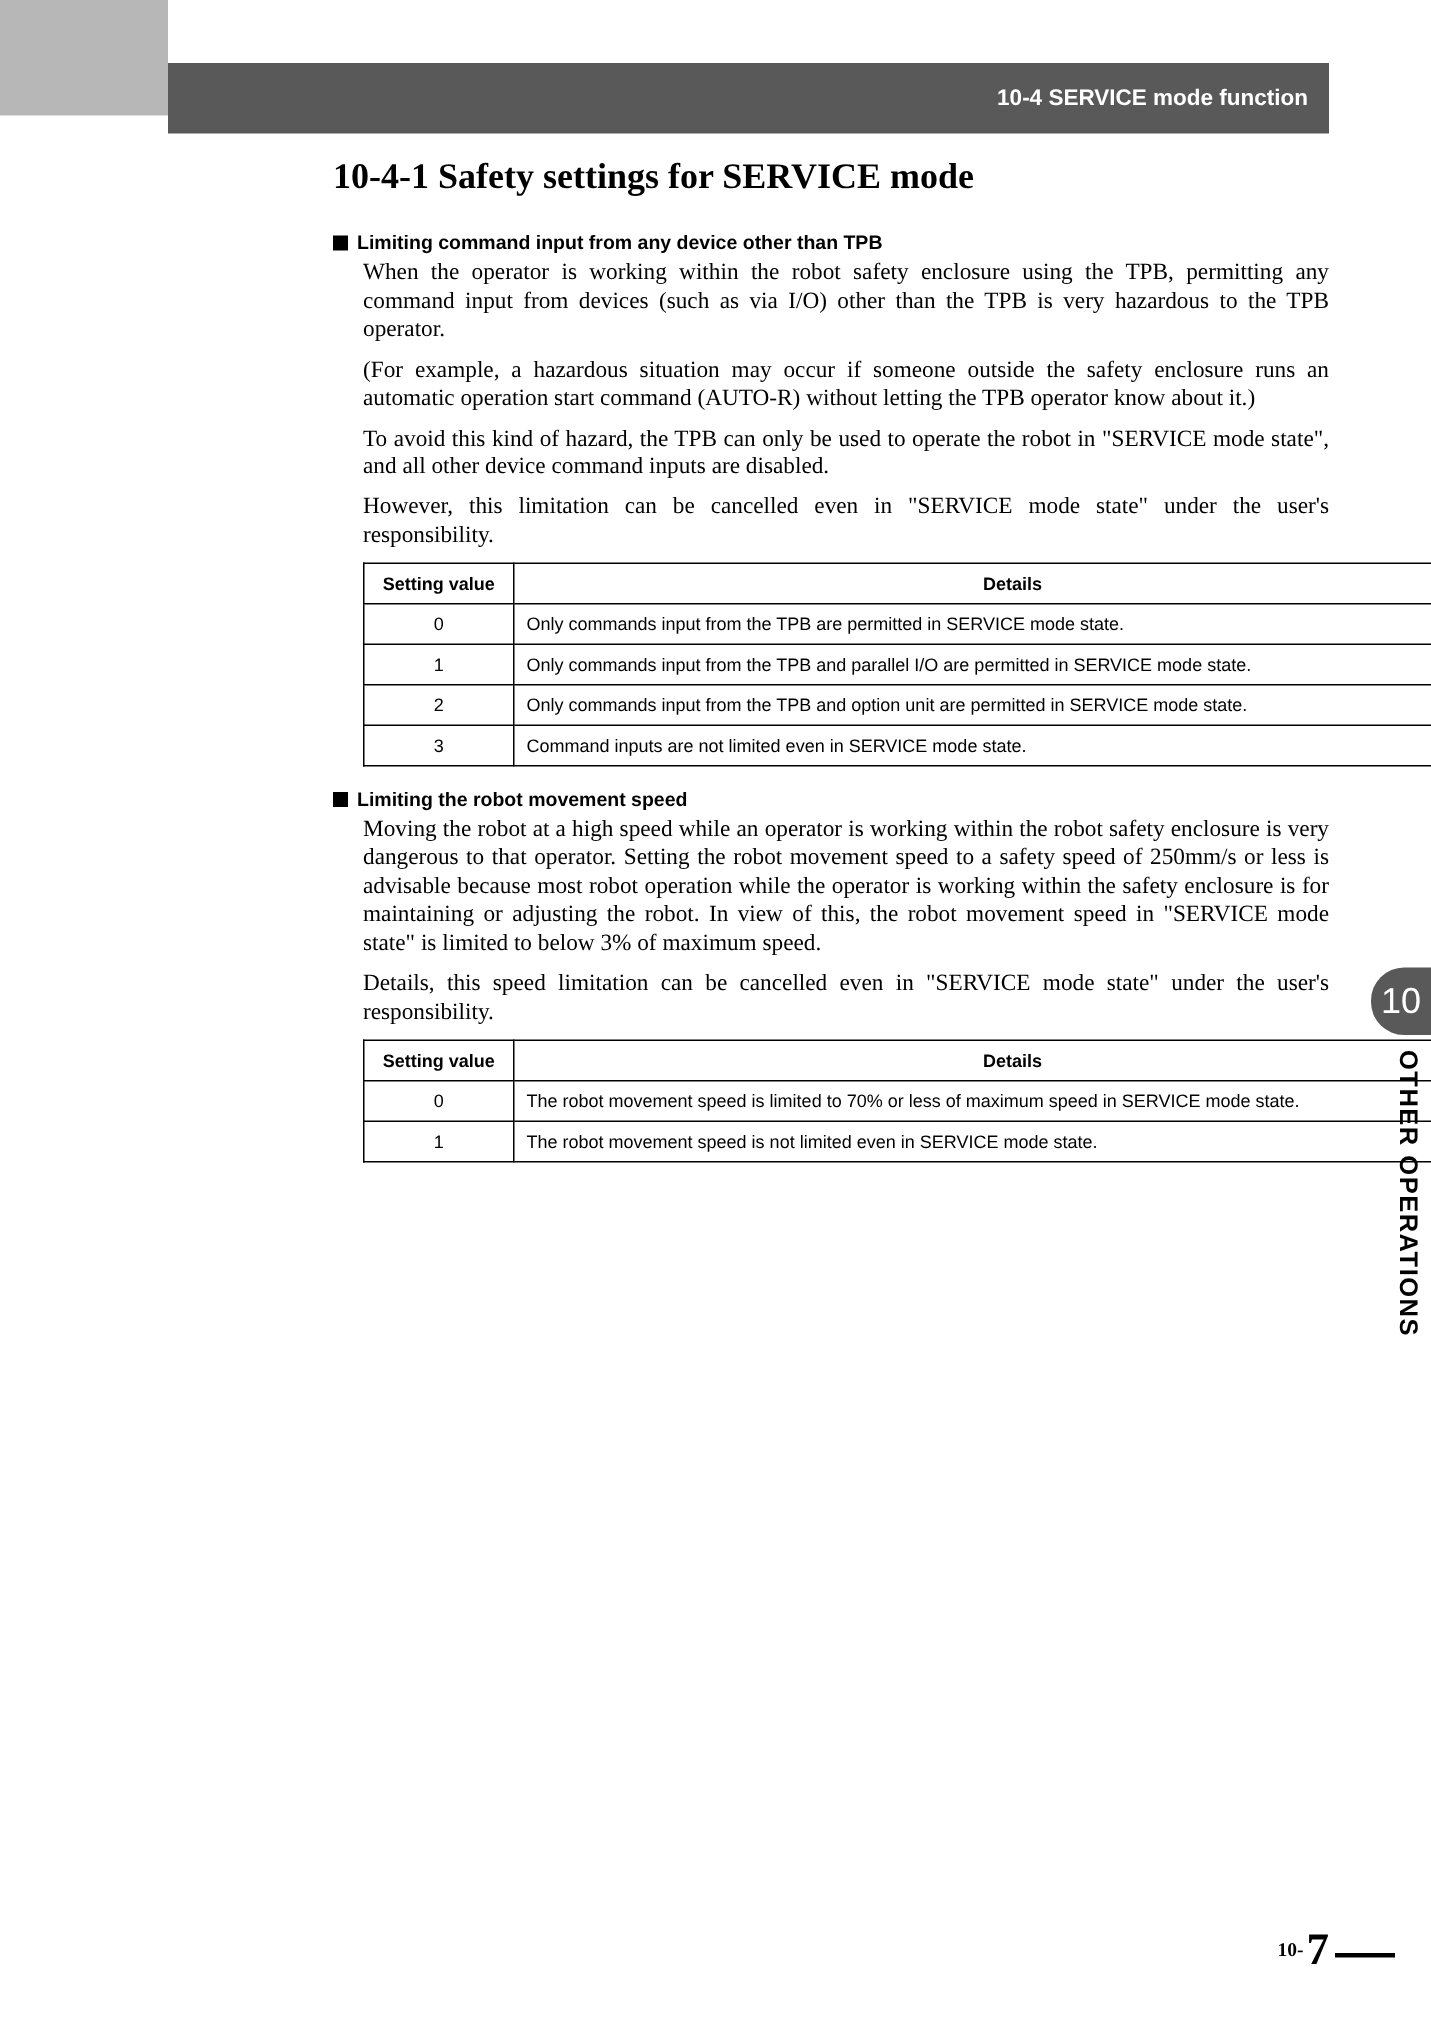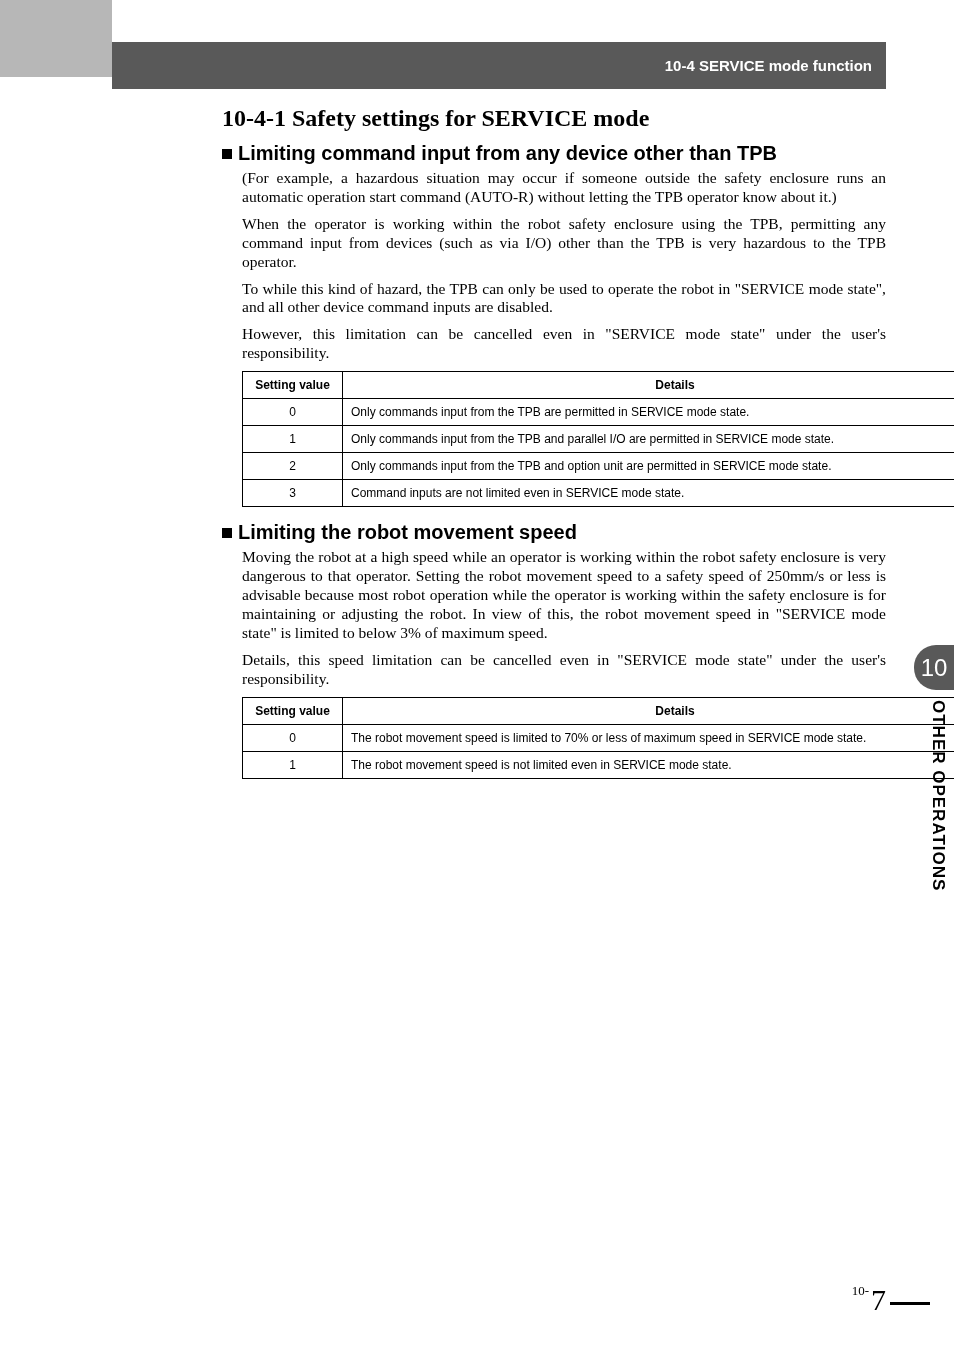--- a/index.html
+++ b/index.html
@@ -38,31 +38,31 @@
   .content {
     position: absolute;
     left: 222px;
     top: 105px;
     width: 664px;
   }
   h1 {
     font-family: "Times New Roman", serif;
     font-weight: bold;
     font-size: 24px;
-    margin-bottom: 10px;
+    margin-bottom: 22px;
   }
   .intro {
     font-size: 15.5px;
     margin-bottom: 10px;
   }
   .bullet-block { margin-bottom: 14px; }
   .bullet-hdr {
     font-family: Arial, sans-serif;
     font-weight: bold;
-    font-size: 20px;
+    font-size: 13px;
     margin-bottom: 4px;
   }
   .bullet-hdr .sq {
     display: inline-block;
     vertical-align: middle;
     width: 10px; height: 10px;
     background: #000;
     margin-right: 6px;
     position: relative;
     top: -1px;
@@ -117,23 +117,23 @@
     font-size: 17px;
     writing-mode: vertical-rl;
     text-orientation: sideways;
     letter-spacing: 1px;
   }
   .footer {
     position: absolute;
     right: 68px;
     bottom: 34px;
     display: flex;
-    align-items: flex-start;
+    align-items: center;
     font-family: "Times New Roman", serif;
-    font-weight: normal;
+    font-weight: bold;
   }
   .footer .small { font-size: 13px; margin-right: 2px; }
   .footer .big { font-size: 30px; }
   .footer-line {
     position: absolute;
     right: 24px;
     bottom: 46px;
     width: 40px;
     height: 3px;
     background: #000;
@@ -147,23 +147,23 @@
   <span>10-4 SERVICE mode function</span>
 </div>
 
 <div class="content">
   <h1>10-4-1 Safety settings for SERVICE mode</h1>
 
   <div class="bullet-block">
     <div class="bullet-hdr">
       <span class="sq"></span><span>Limiting command input from any device other than TPB</span>
     </div>
+    <p class="para">When the operator is working within the robot safety enclosure using the TPB, permitting any command input from devices (such as via I/O) other than the TPB is very hazardous to the TPB operator.</p>
     <p class="para">(For example, a hazardous situation may occur if someone outside the safety enclosure runs an automatic operation start command (AUTO-R) without letting the TPB operator know about it.)</p>
-    <p class="para">When the operator is working within the robot safety enclosure using the TPB, permitting any command input from devices (such as via I/O) other than the TPB is very hazardous to the TPB operator.</p>
-    <p class="para">To while this kind of hazard, the TPB can only be used to operate the robot in "SERVICE mode state", and all other device command inputs are disabled.</p>
+    <p class="para">To avoid this kind of hazard, the TPB can only be used to operate the robot in "SERVICE mode state", and all other device command inputs are disabled.</p>
     <p class="para">However, this limitation can be cancelled even in "SERVICE mode state" under the user's responsibility.</p>
 
     <table>
       <tbody>
           <tr>
         <th class="svcol">Setting value</th>
         <th>Details</th>
       </tr>
       <tr>
         <td class="svcol">0</td>

